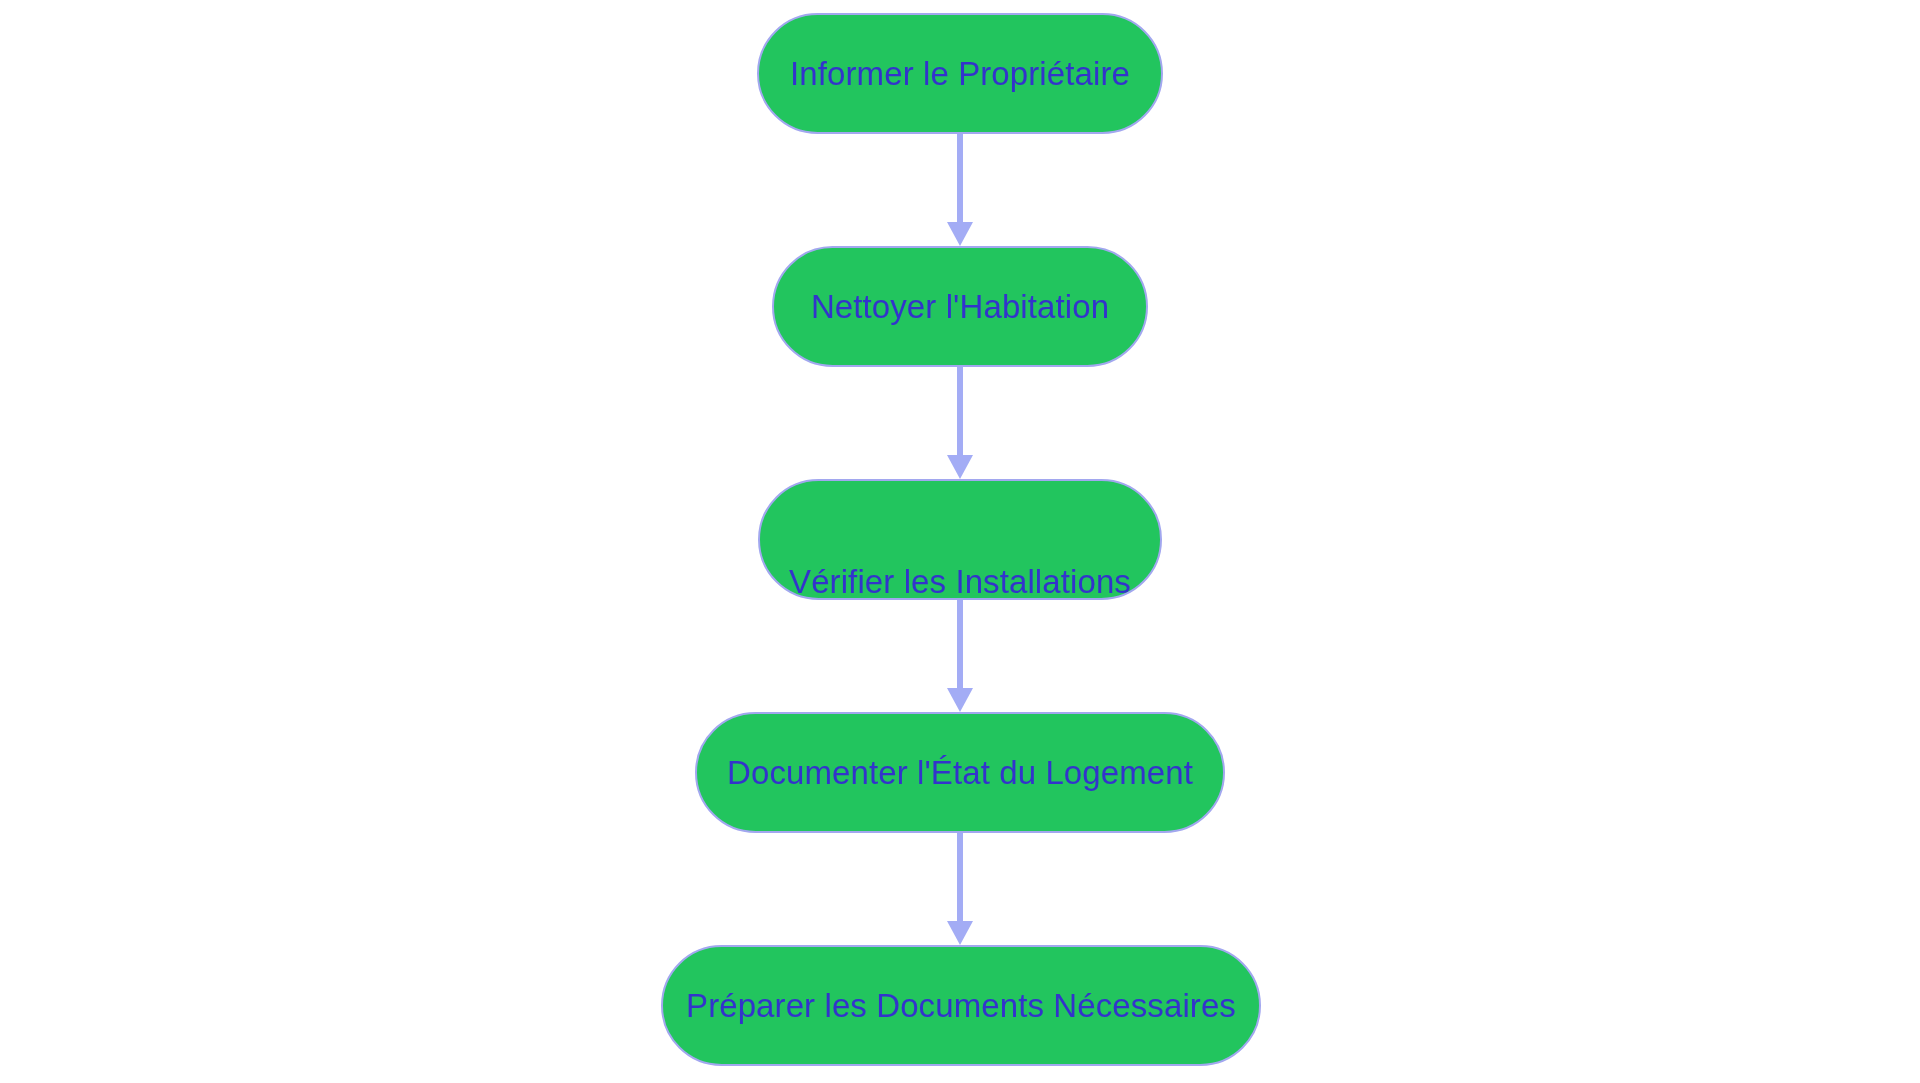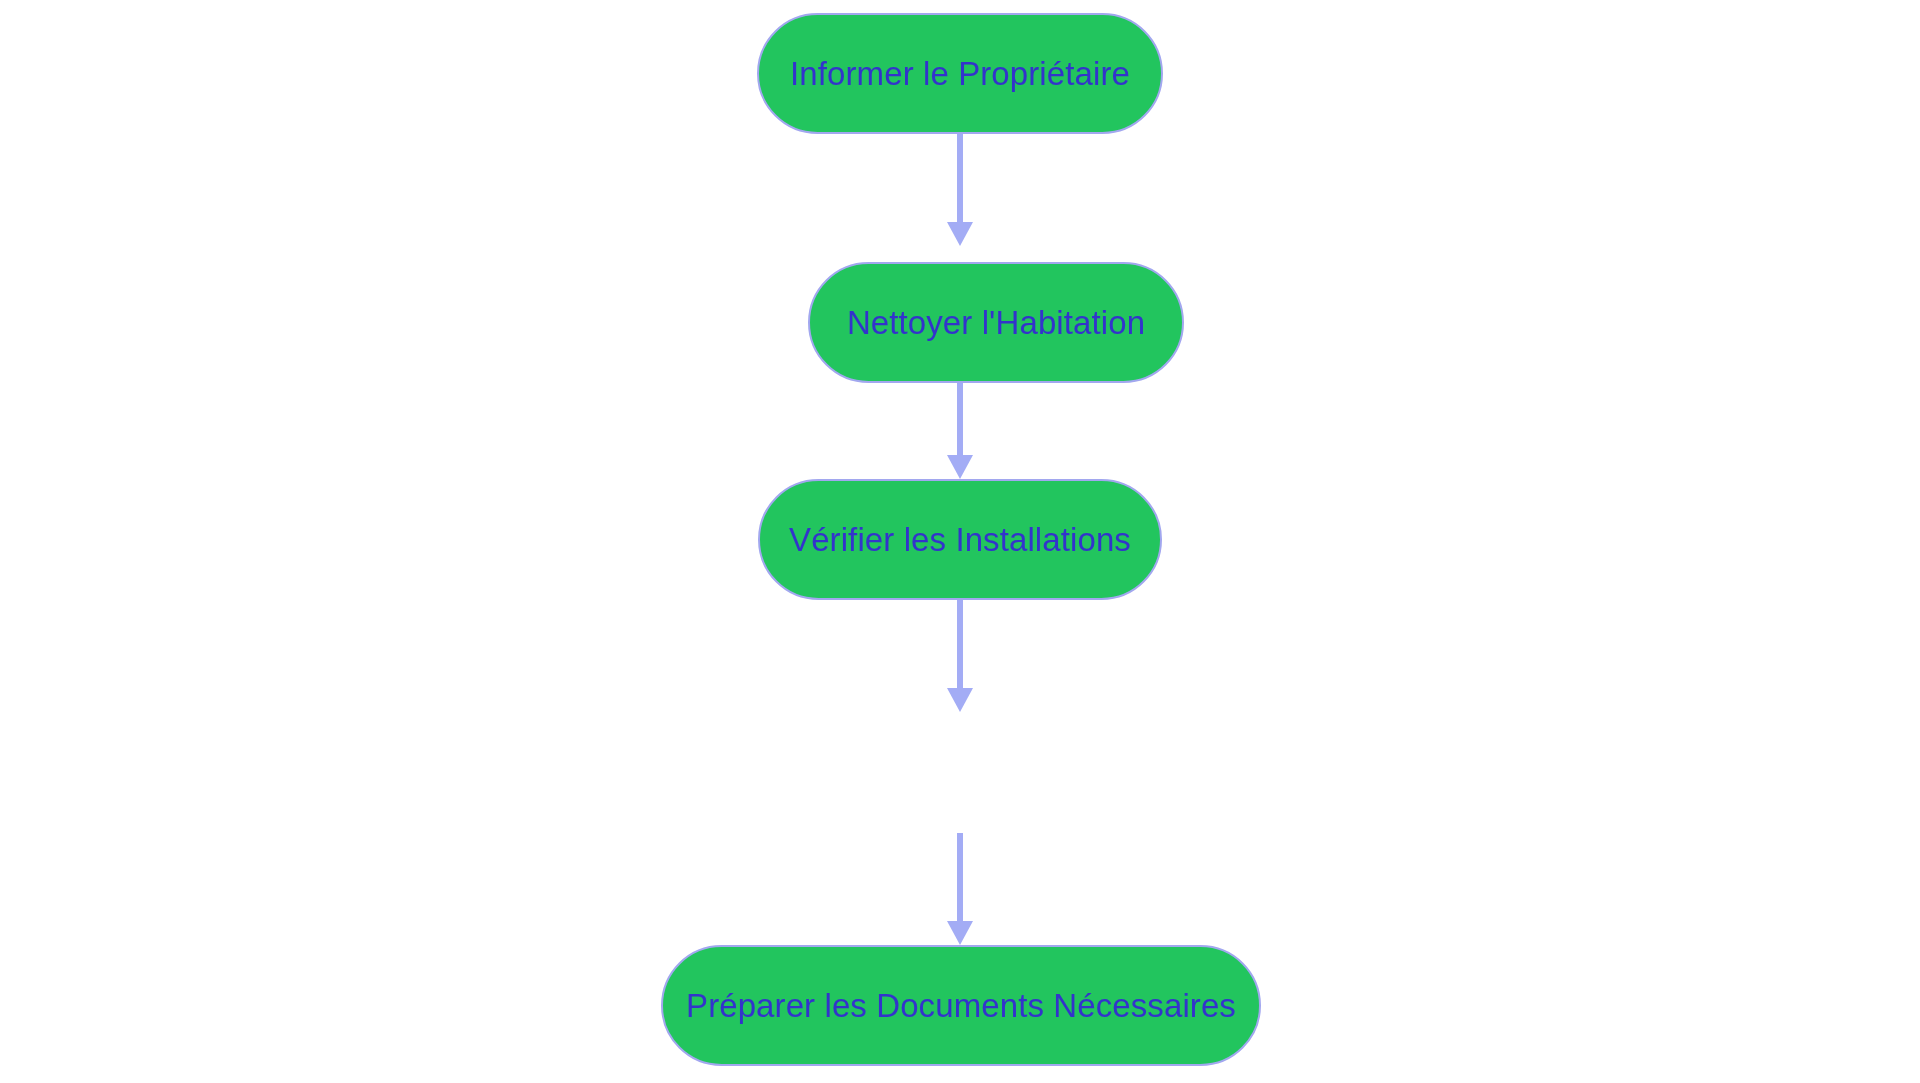--- a/index.html
+++ b/index.html
@@ -87,26 +87,29 @@
     <svg width="40" height="112" viewBox="0 0 40 112" xmlns="http://www.w3.org/2000/svg">
       <line x1="20" y1="0" x2="20" y2="92" stroke="#a3acf5" stroke-width="6"></line>
       <polygon points="7,88 33,88 20,112" fill="#a3acf5"></polygon>
     </svg>
   </div>
 
   <div class="flow-node" style="left:757px; top:13px; width:406px;">
     <span class="node-label">Informer le Propriétaire</span>
   </div>
 
-  <div class="flow-node" style="left:808px; top:246px; width:376px;margin-top:16px;">
+  <div class="flow-node" style="left:772px; top:246px; width:376px;">
     <span class="node-label">Nettoyer l'Habitation</span>
   </div>
 
-  <div class="flow-node" style="left:758px; top:479px; width:404px;">
+  <div class="flow-node" style="left:758px; top:479px; width:404px;align-items:flex-end;">
     <span class="node-label">Vérifier les Installations</span>
   </div>
 
+  <div class="flow-node" style="left:695px; top:712px; width:530px;">
+    <span class="node-label">Documenter l'État du Logement</span>
+  </div>
 
   <div class="flow-node" style="left:661px; top:945px; width:600px;text-align:center;">
     <span class="node-label">Préparer les Documents Nécessaires</span>
   </div>
 
 </div>
 
 </body></html>

